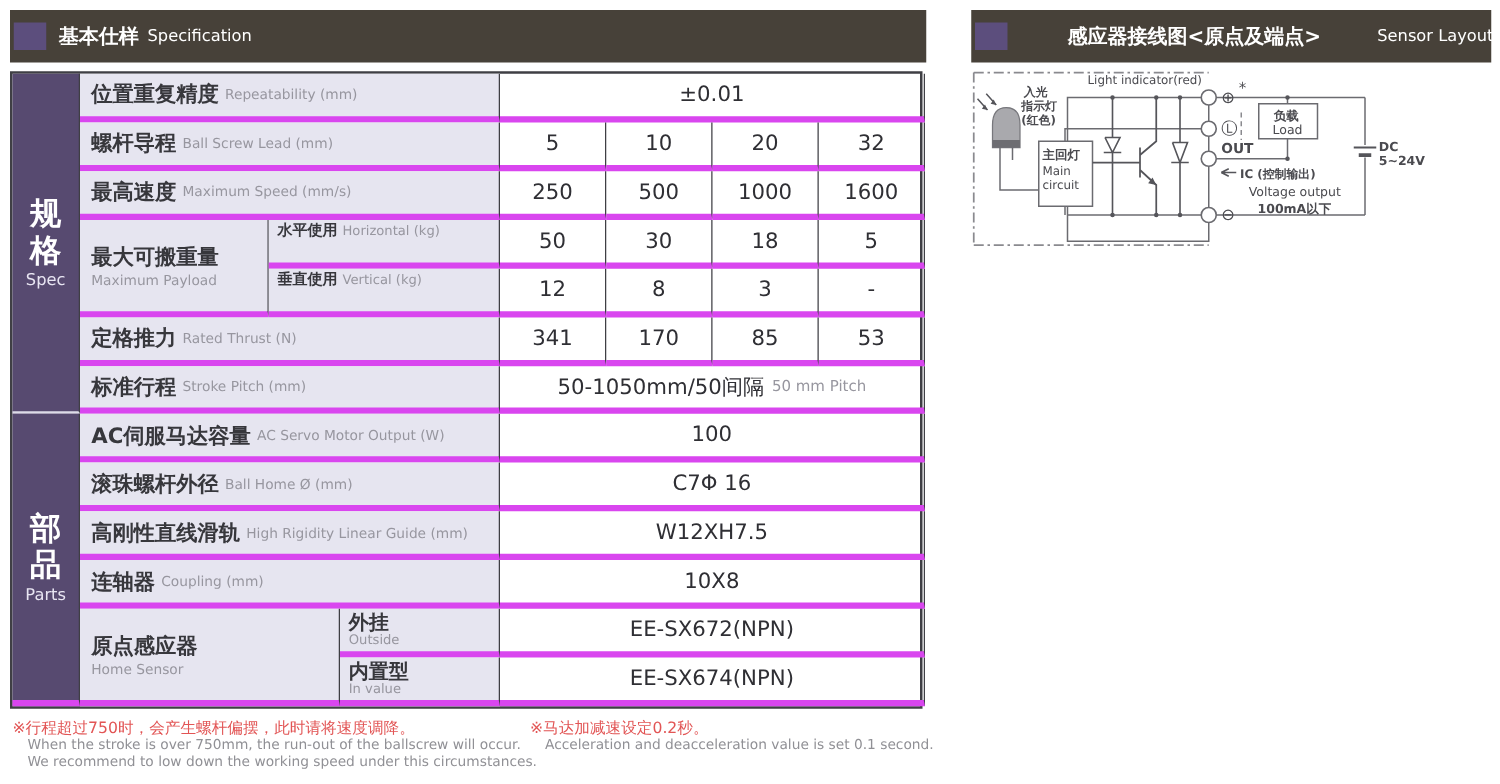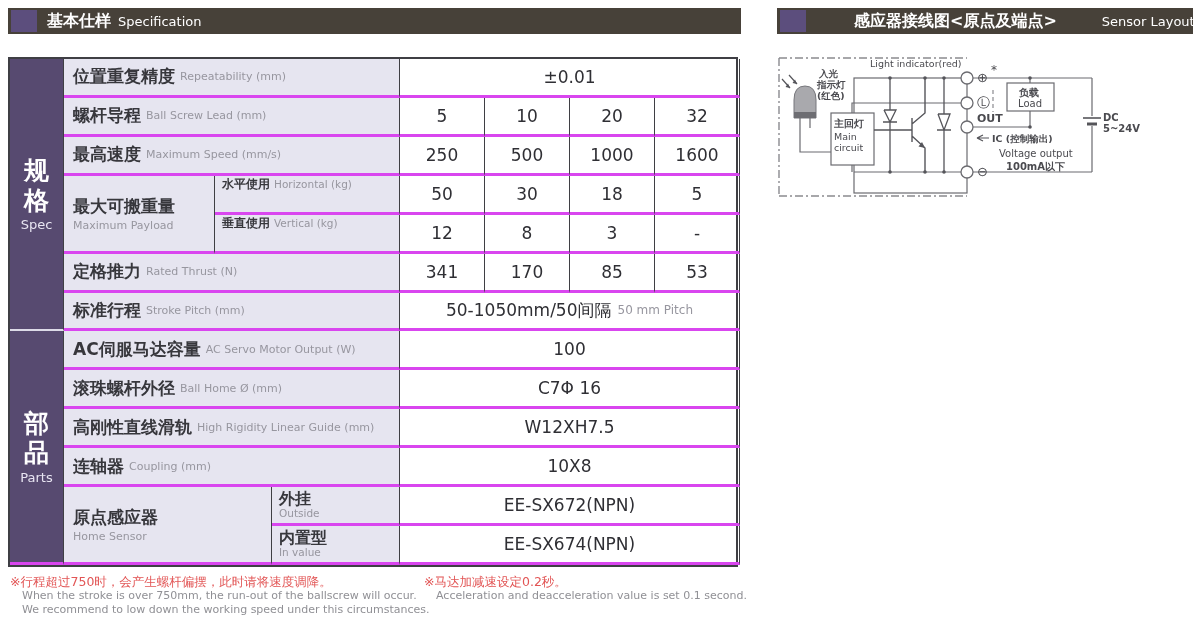--- a/index.html
+++ b/index.html
@@ -1,36 +1,36 @@
 <!DOCTYPE html>
 <html><head>
 <meta charset="utf-8">
 <style>
   * { margin:0; padding:0; box-sizing:border-box; }
   html,body { width:1200px; height:627px; background:#fff;
     font-family:"DejaVu Sans","Liberation Sans",sans-serif; }
   body { position:relative; overflow:hidden; }
 
   
-  .hdr { position:absolute; height:26px; background:#474139; color:#fff;
+  .hdr { position:absolute; height:42px; background:#474139; color:#fff;
     display:flex; align-items:center; }
   .hdr .sq { width:26px; height:22px; background:#5c4e7d; margin:0 0 0 3px;
     flex:0 0 auto; }
   .hdr .cn { font-weight:bold; font-size:16px; margin-left:10px; white-space:nowrap; }
   .hdr .en { font-size:13px; font-weight:normal; margin-left:7px; white-space:nowrap; }
   .hdr-left  { left:8px;  top:8px; width:733px; }
   .hdr-right { left:777px; top:8px; width:416px;gap:38px; }
 
   
   .tbl { position:absolute; left:8px; top:57px; width:730px; height:510px;
     display:grid;
     grid-template-columns:54px 151px 57px 128px 85px 85px 85px 85px;
     grid-template-rows:repeat(13,1fr);
     border:2px solid #3f3f44; background:#fff; }
-  .c { border-right:1px solid #3f3f44; border-bottom:3px solid #d946ef;
+  .c { border-right:1px solid #3f3f44; border-bottom:5px solid #d946ef;
     min-width:0; overflow:hidden; }
   .side { background:#574a70; color:#fff; display:flex; flex-direction:column;
     align-items:center; justify-content:center; }
   .side .ch { font-size:25px; font-weight:bold; line-height:1.18; }
   .side .sen { font-size:13px; margin-top:2px; color:#e8e5f2; }
   .side-spec { border-bottom:2px solid #dddbe8; }
   .lab { background:#e6e5f0; display:flex; align-items:center; gap:5px;
     padding-left:9px; white-space:nowrap; }
   .lab .cn { font-weight:bold; font-size:17px; color:#37373c; }
   .lab .en { font-size:11px; color:#97969f; }

